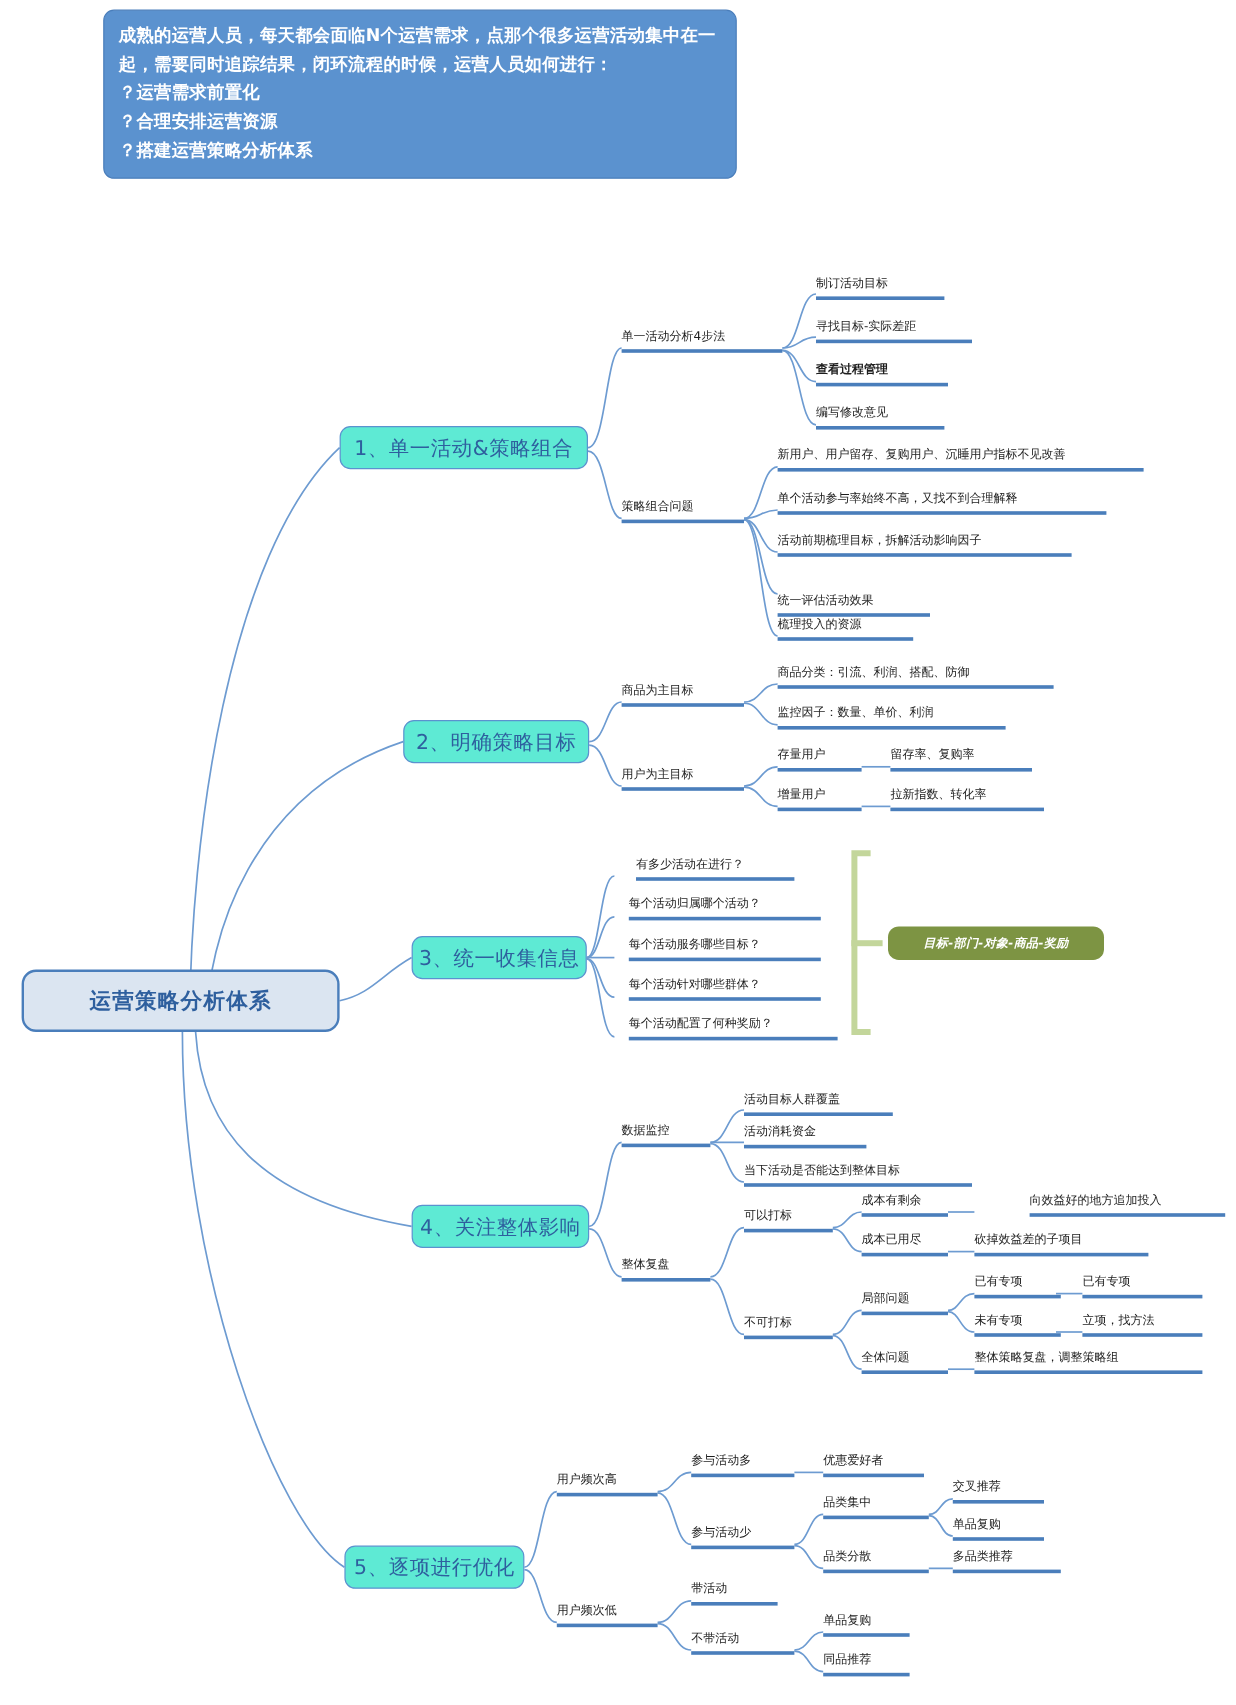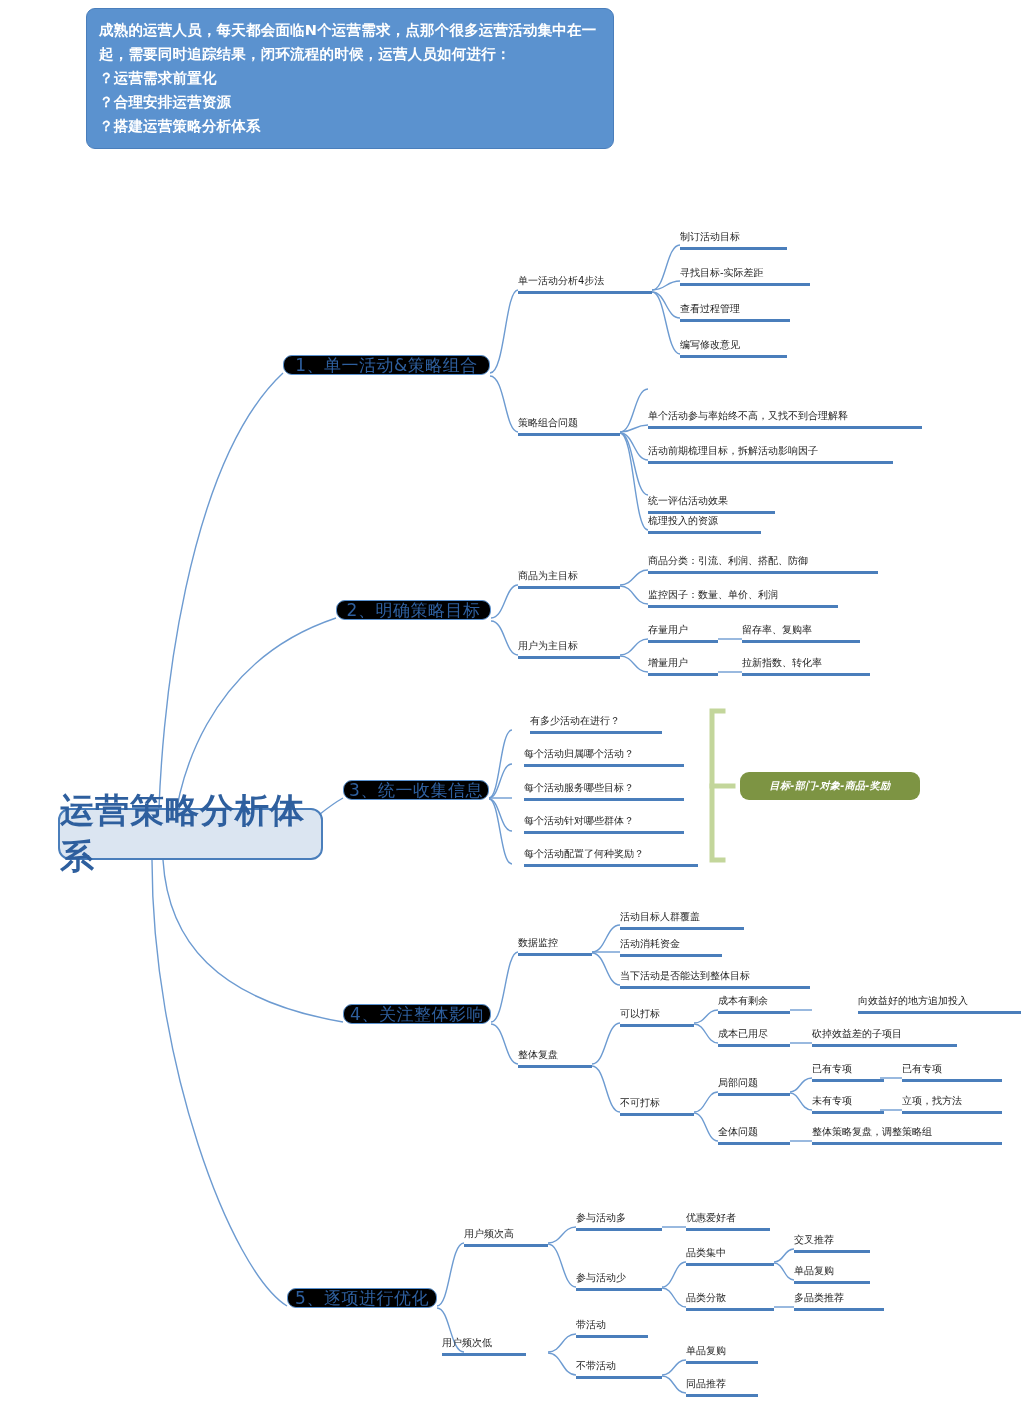--- a/index.html
+++ b/index.html
@@ -16,31 +16,30 @@
     letter-spacing:.2px;
   }
   .callout div{white-space:nowrap;}
   .callout .wrapline{white-space:normal;}
 
   
   .root{
     position:absolute;left:18px;top:808px;width:265px;height:52px;
     background:#dbe5f1;border:2.5px solid #4a7ebb;border-radius:12px;
     display:flex;align-items:center;justify-content:center;
-    color:#2e5f9e;font-size:34px;font-weight:bold;letter-spacing:1px;
+    color:#2e5f9e;font-size:18px;font-weight:bold;letter-spacing:1px;
     box-sizing:border-box;
-    margin-left:40px;
   }
 
   
   .bnode{
-    position:absolute;background:#000000;border:1.6px solid #5b92cf;border-radius:9px;
+    position:absolute;background:#5eead4;border:1.6px solid #5b92cf;border-radius:9px;
     display:flex;align-items:center;justify-content:center;
     color:#2e5f9e;font-size:17px;letter-spacing:.5px;
-    box-sizing:border-box;height:20px;
+    box-sizing:border-box;height:36px;
   }
 
   
   .tn{
     position:absolute;
     color:#1d1d1d;font-size:10px;line-height:17px;white-space:nowrap;
     padding-bottom:3px;
   }
   .tn i{display:block;height:0;border-bottom:3px solid #4a7ebb;margin-top:2px;}
 
@@ -153,24 +152,25 @@
     <div>？搭建运营策略分析体系</div>
   </div>
 
   <div class="root">运营策略分析体系</div>
 
   <div class="bnode" style="left:283px;top:355px;width:207px;">1、单一活动&amp;策略组合</div>
 
   <div class="tn" style="left:518px;top:272px;width:134px;"><span>单一活动分析4步法</span><i></i></div>
   <div class="tn" style="left:680px;top:228px;width:107px;"><span>制订活动目标</span><i></i></div>
   <div class="tn" style="left:680px;top:264px;width:130px;"><span>寻找目标-实际差距</span><i></i></div>
-  <div class="tn" style="left:680px;top:300px;width:110px;"><span>查看过程管理</span><i></i></div>
+  <div class="tn" style="left:680px;top:300px;width:110px;font-weight:bold;"><span>查看过程管理</span><i></i></div>
   <div class="tn" style="left:680px;top:336px;width:107px;"><span>编写修改意见</span><i></i></div>
 
   <div class="tn" style="left:518px;top:414px;width:102px;"><span>策略组合问题</span><i></i></div>
+  <div class="tn" style="left:648px;top:371px;width:305px;"><span>新用户、用户留存、复购用户、沉睡用户指标不见改善</span><i></i></div>
   <div class="tn" style="left:648px;top:407px;width:274px;"><span>单个活动参与率始终不高，又找不到合理解释</span><i></i></div>
   <div class="tn" style="left:648px;top:442px;width:245px;"><span>活动前期梳理目标，拆解活动影响因子</span><i></i></div>
   <div class="tn" style="left:648px;top:477px;width:127px;margin-top:15px;"><span>统一评估活动效果</span><i></i></div>
   <div class="tn" style="left:648px;top:512px;width:113px;"><span>梳理投入的资源</span><i></i></div>
 
   <div class="bnode" style="left:336px;top:600px;width:155px;">2、明确策略目标</div>
 
   <div class="tn" style="left:518px;top:567px;width:102px;"><span>商品为主目标</span><i></i></div>
   <div class="tn" style="left:648px;top:552px;width:230px;"><span>商品分类：引流、利润、搭配、防御</span><i></i></div>
   <div class="tn" style="left:648px;top:586px;width:190px;"><span>监控因子：数量、单价、利润</span><i></i></div>
@@ -222,19 +222,19 @@
   <div class="tn" style="left:576px;top:1209px;width:86px;"><span>参与活动多</span><i></i></div>
   <div class="tn" style="left:686px;top:1209px;width:84px;"><span>优惠爱好者</span><i></i></div>
 
   <div class="tn" style="left:576px;top:1269px;width:86px;"><span>参与活动少</span><i></i></div>
   <div class="tn" style="left:686px;top:1244px;width:88px;"><span>品类集中</span><i></i></div>
   <div class="tn" style="left:794px;top:1231px;width:76px;"><span>交叉推荐</span><i></i></div>
   <div class="tn" style="left:794px;top:1262px;width:76px;"><span>单品复购</span><i></i></div>
   <div class="tn" style="left:686px;top:1289px;width:88px;"><span>品类分散</span><i></i></div>
   <div class="tn" style="left:794px;top:1289px;width:90px;"><span>多品类推荐</span><i></i></div>
 
-  <div class="tn" style="left:442px;top:1334px;width:84px;"><span>用户频次低</span><i></i></div>
+  <div class="tn" style="left:464px;top:1334px;width:84px;"><span>用户频次低</span><i></i></div>
   <div class="tn" style="left:576px;top:1316px;width:72px;"><span>带活动</span><i></i></div>
   <div class="tn" style="left:576px;top:1357px;width:86px;"><span>不带活动</span><i></i></div>
   <div class="tn" style="left:686px;top:1342px;width:72px;"><span>单品复购</span><i></i></div>
   <div class="tn" style="left:686px;top:1375px;width:72px;"><span>同品推荐</span><i></i></div>
 
 </div>
 
 </body></html>

